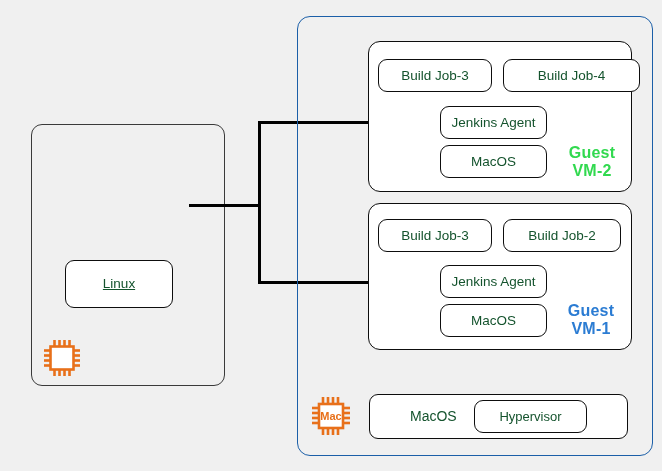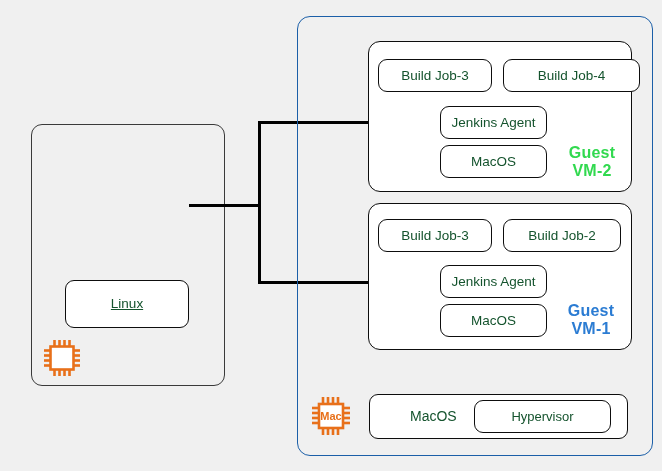--- a/index.html
+++ b/index.html
@@ -118,21 +118,21 @@
   }
 </style>
 </head>
 <body>
 
 <div id="canvas">
 
   <div class="host-panel"></div>
 
 
-  <div class="node" style="left:65px; top:280px; width:124px; height:48px;text-decoration:underline;">Linux</div>
+  <div class="node" style="left:65px; top:260px; width:108px; height:48px;text-decoration:underline;">Linux</div>
 
   <div class="chip" style="left:41px; top:337px; width:42px; height:42px;">
     <svg width="42" height="42" viewBox="0 0 42 42" aria-hidden="true">
       <g stroke="#e8701a" stroke-width="2.6" fill="none" stroke-linecap="butt">
         <rect x="9.5" y="9.5" width="23" height="23" fill="#ffffff"></rect>
         <line x1="13.5" y1="3" x2="13.5" y2="9.5"></line>
         <line x1="18.5" y1="3" x2="18.5" y2="9.5"></line>
         <line x1="23.5" y1="3" x2="23.5" y2="9.5"></line>
         <line x1="28.5" y1="3" x2="28.5" y2="9.5"></line>
         <line x1="13.5" y1="32.5" x2="13.5" y2="39"></line>
@@ -205,15 +205,15 @@
         <line x1="34" y1="24" x2="41" y2="24"></line>
         <line x1="34" y1="29" x2="41" y2="29"></line>
       </g>
     </svg>
     <span class="chip-label">Mac</span>
   </div>
 
   <div class="node" style="left:369px; top:394px; width:259px; height:45px; justify-content:flex-start; padding-left:40px; font-size:14px;">
     <span>MacOS</span>
   </div>
-  <div class="node" style="left:474px; top:400px; width:137px; height:33px; font-size:13px;">Hypervisor</div>
+  <div class="node" style="left:474px; top:400px; width:113px; height:33px; font-size:13px;">Hypervisor</div>
 
 </div>
 
 </body></html>

